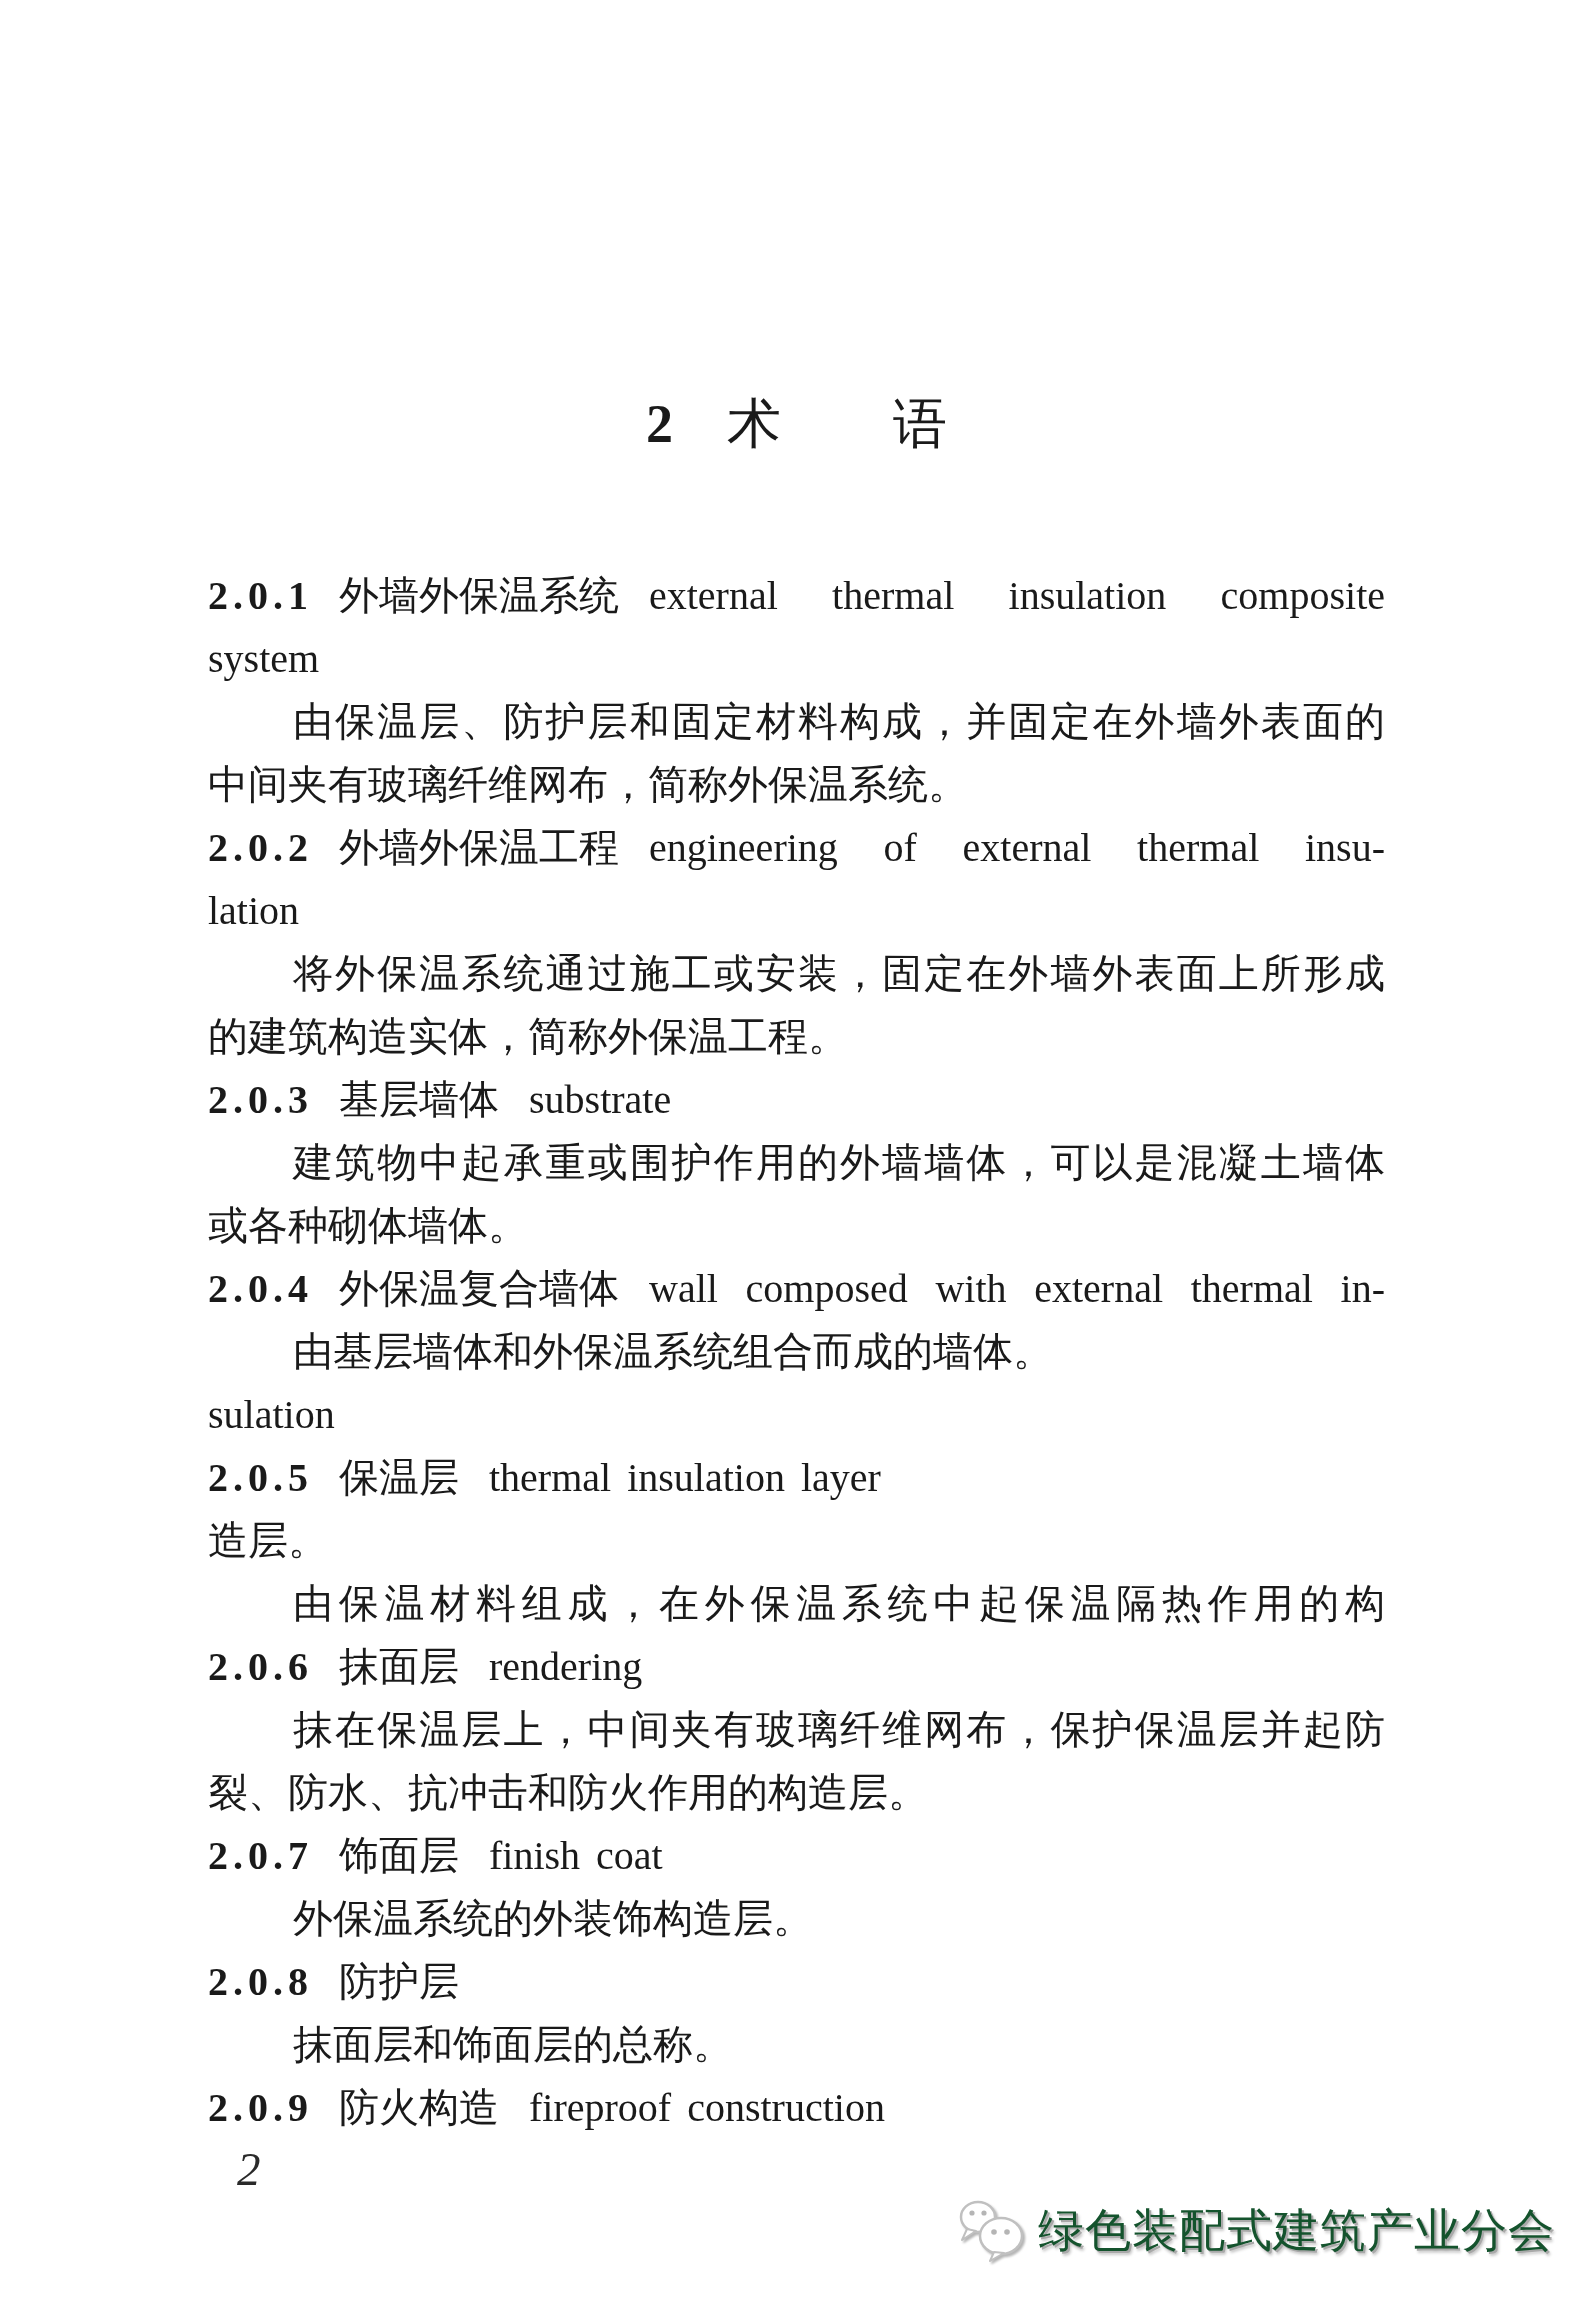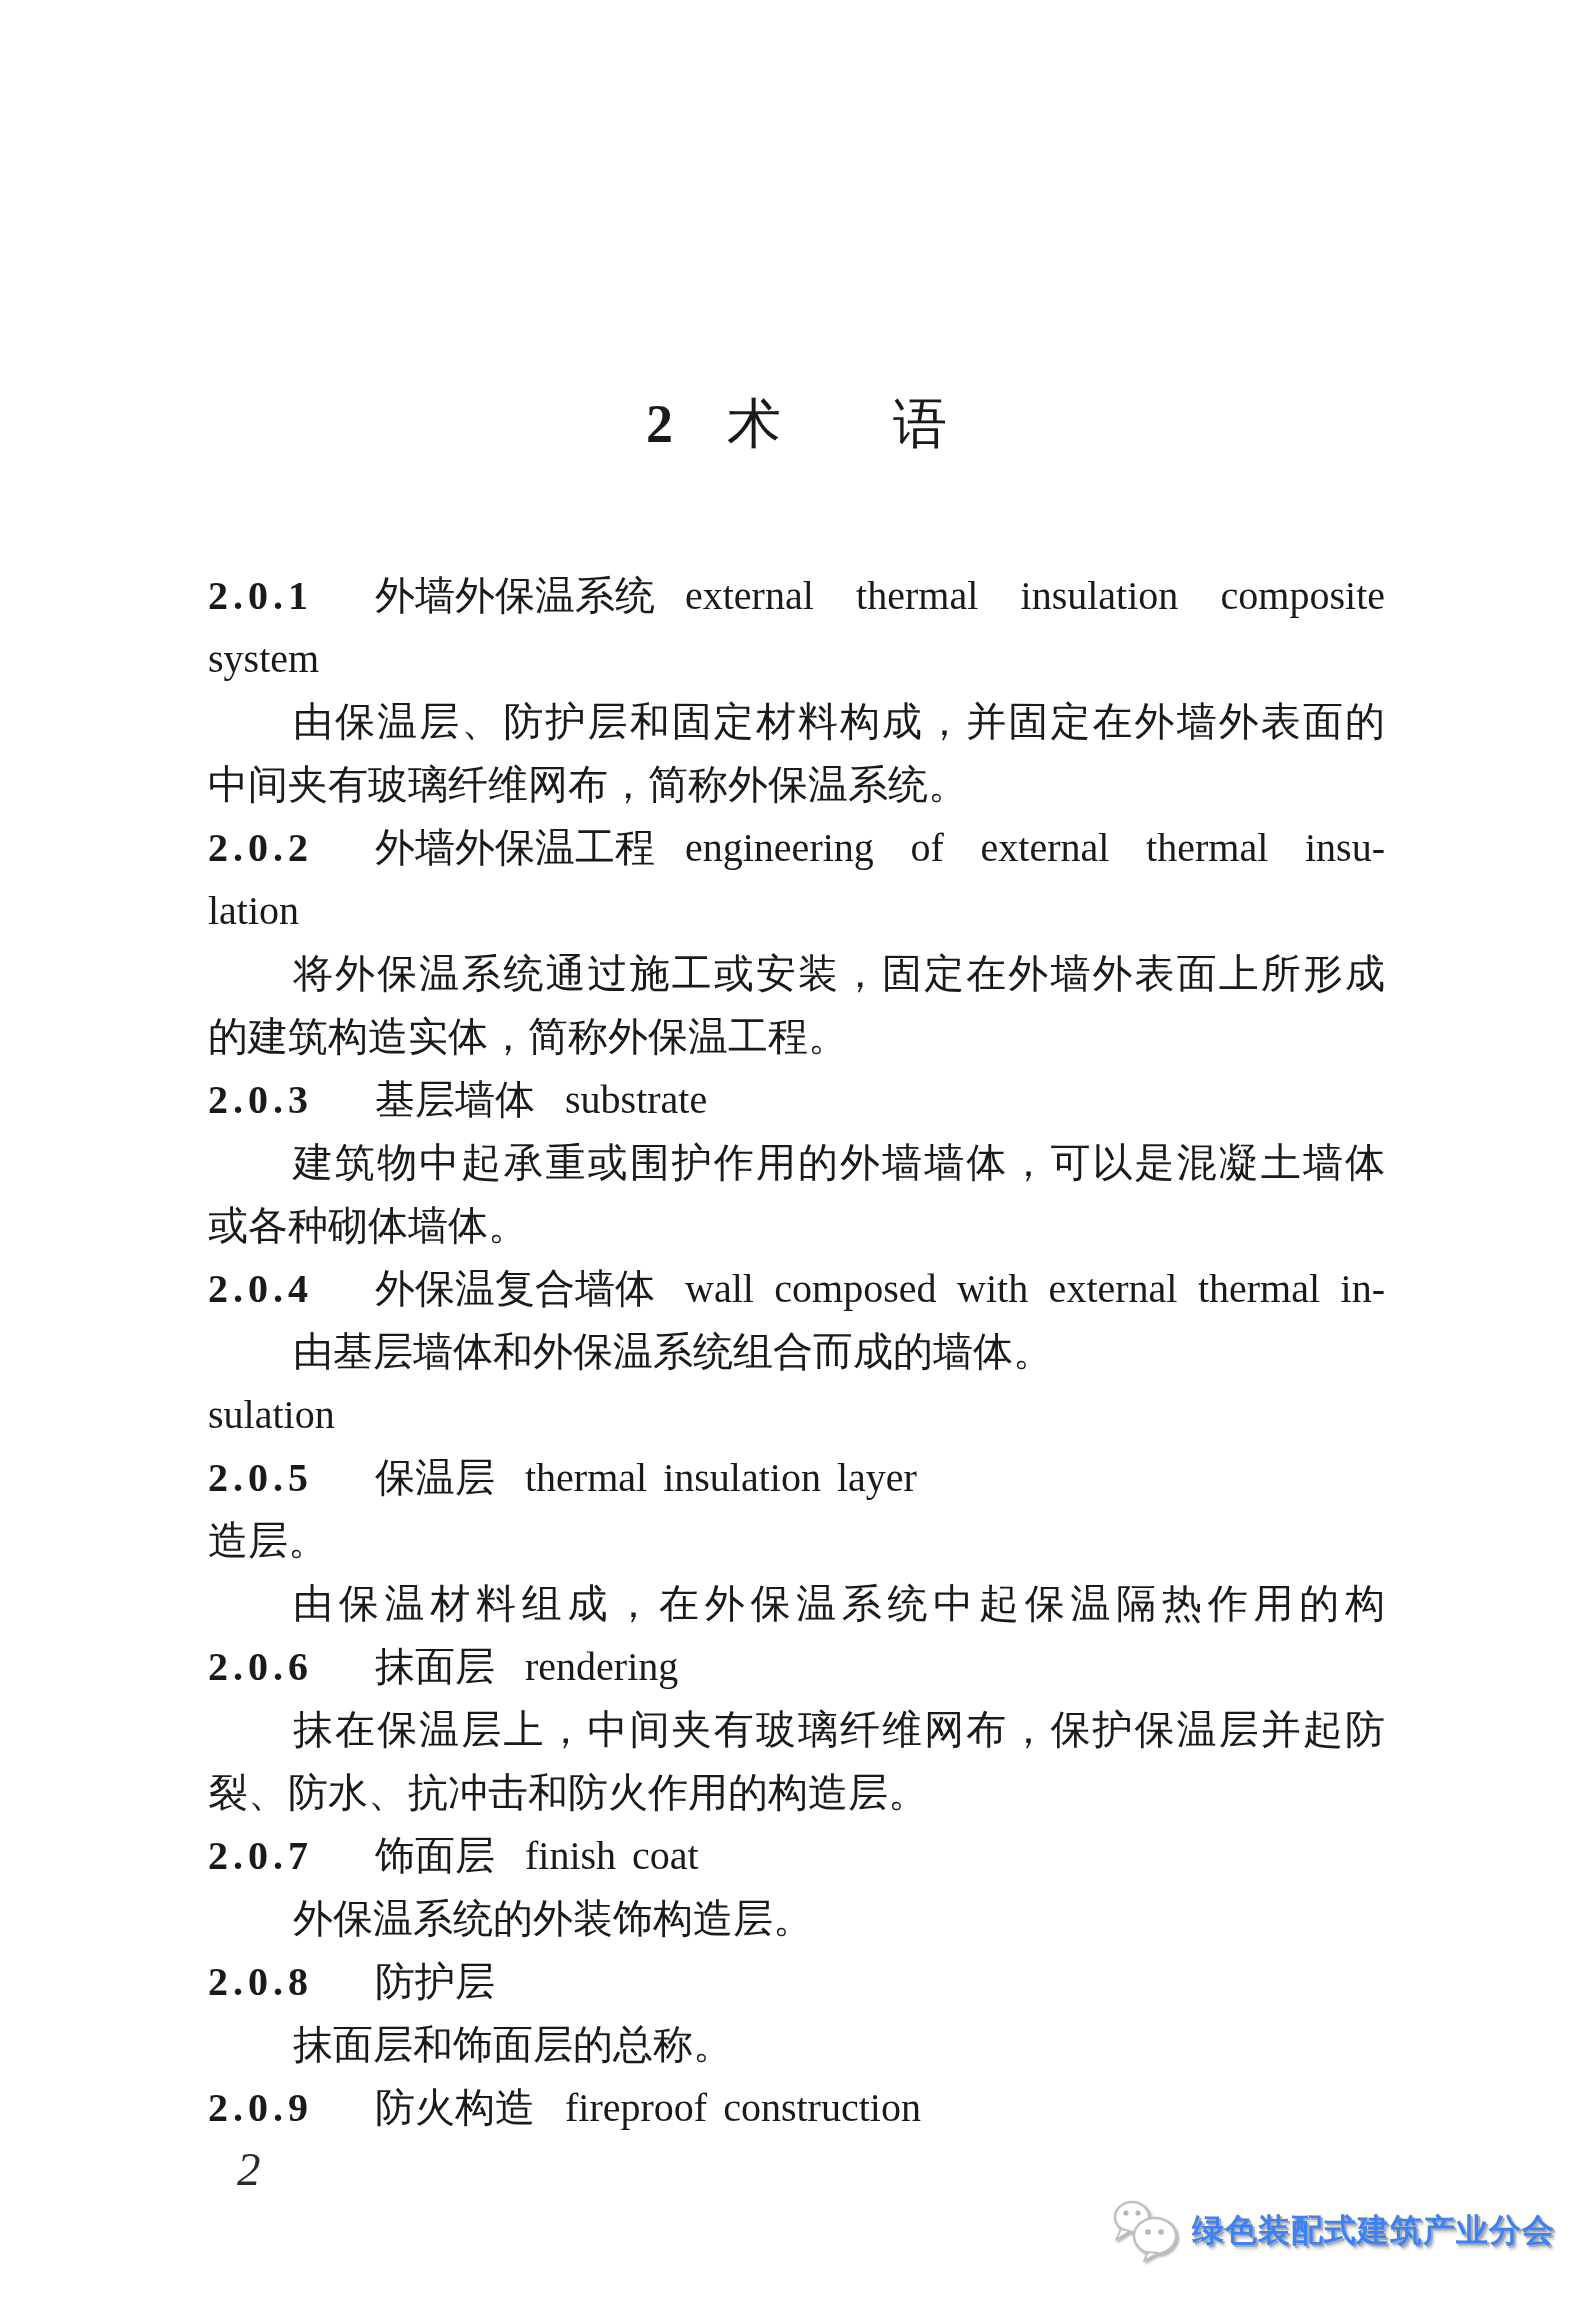--- a/index.html
+++ b/index.html
@@ -46,21 +46,20 @@
   .heading { display: flex; align-items: baseline; }
   .heading .num {
     font-weight: bold;
     letter-spacing: 5px;
     margin-right: 26px;
     flex: 0 0 auto;
   }
   .heading .term {
     margin-right: 30px;
     flex: 0 0 auto;
-    margin-left: 36px;
   }
   .heading .en { flex: 0 0 auto; word-spacing: 6px; }
   .heading .en.fill {
     flex: 1 1 auto;
     text-align: justify;
     text-align-last: justify;
   }
   .cont-en { word-spacing: 6px; }
   .indent { padding-left: 85px; }
   .fill-line {
@@ -88,25 +87,25 @@
   }
   .wechat-logo {
     width: 72px;
     height: 64px;
     margin-right: 10px;
     filter: drop-shadow(2px 2px 1px #b5b5b5);
     flex: 0 0 auto;
   }
   .footer-brand {
     font-family: "Liberation Sans", "DejaVu Sans", sans-serif;
-    font-weight: bold;
-    font-size: 32px;
+    font-weight: normal;
+    font-size: 46px;
     line-height: 60px;
     letter-spacing: 1px;
-    color: #3b82f6;
+    color: #14532d;
     text-shadow: 2px 2px 0 #a9a9a9, 3px 4px 3px #c4c4c4;
     white-space: nowrap;
   }
 </style>
 </head>
 <body>
 
 <div class="page">
 
   <div class="doc-title">

